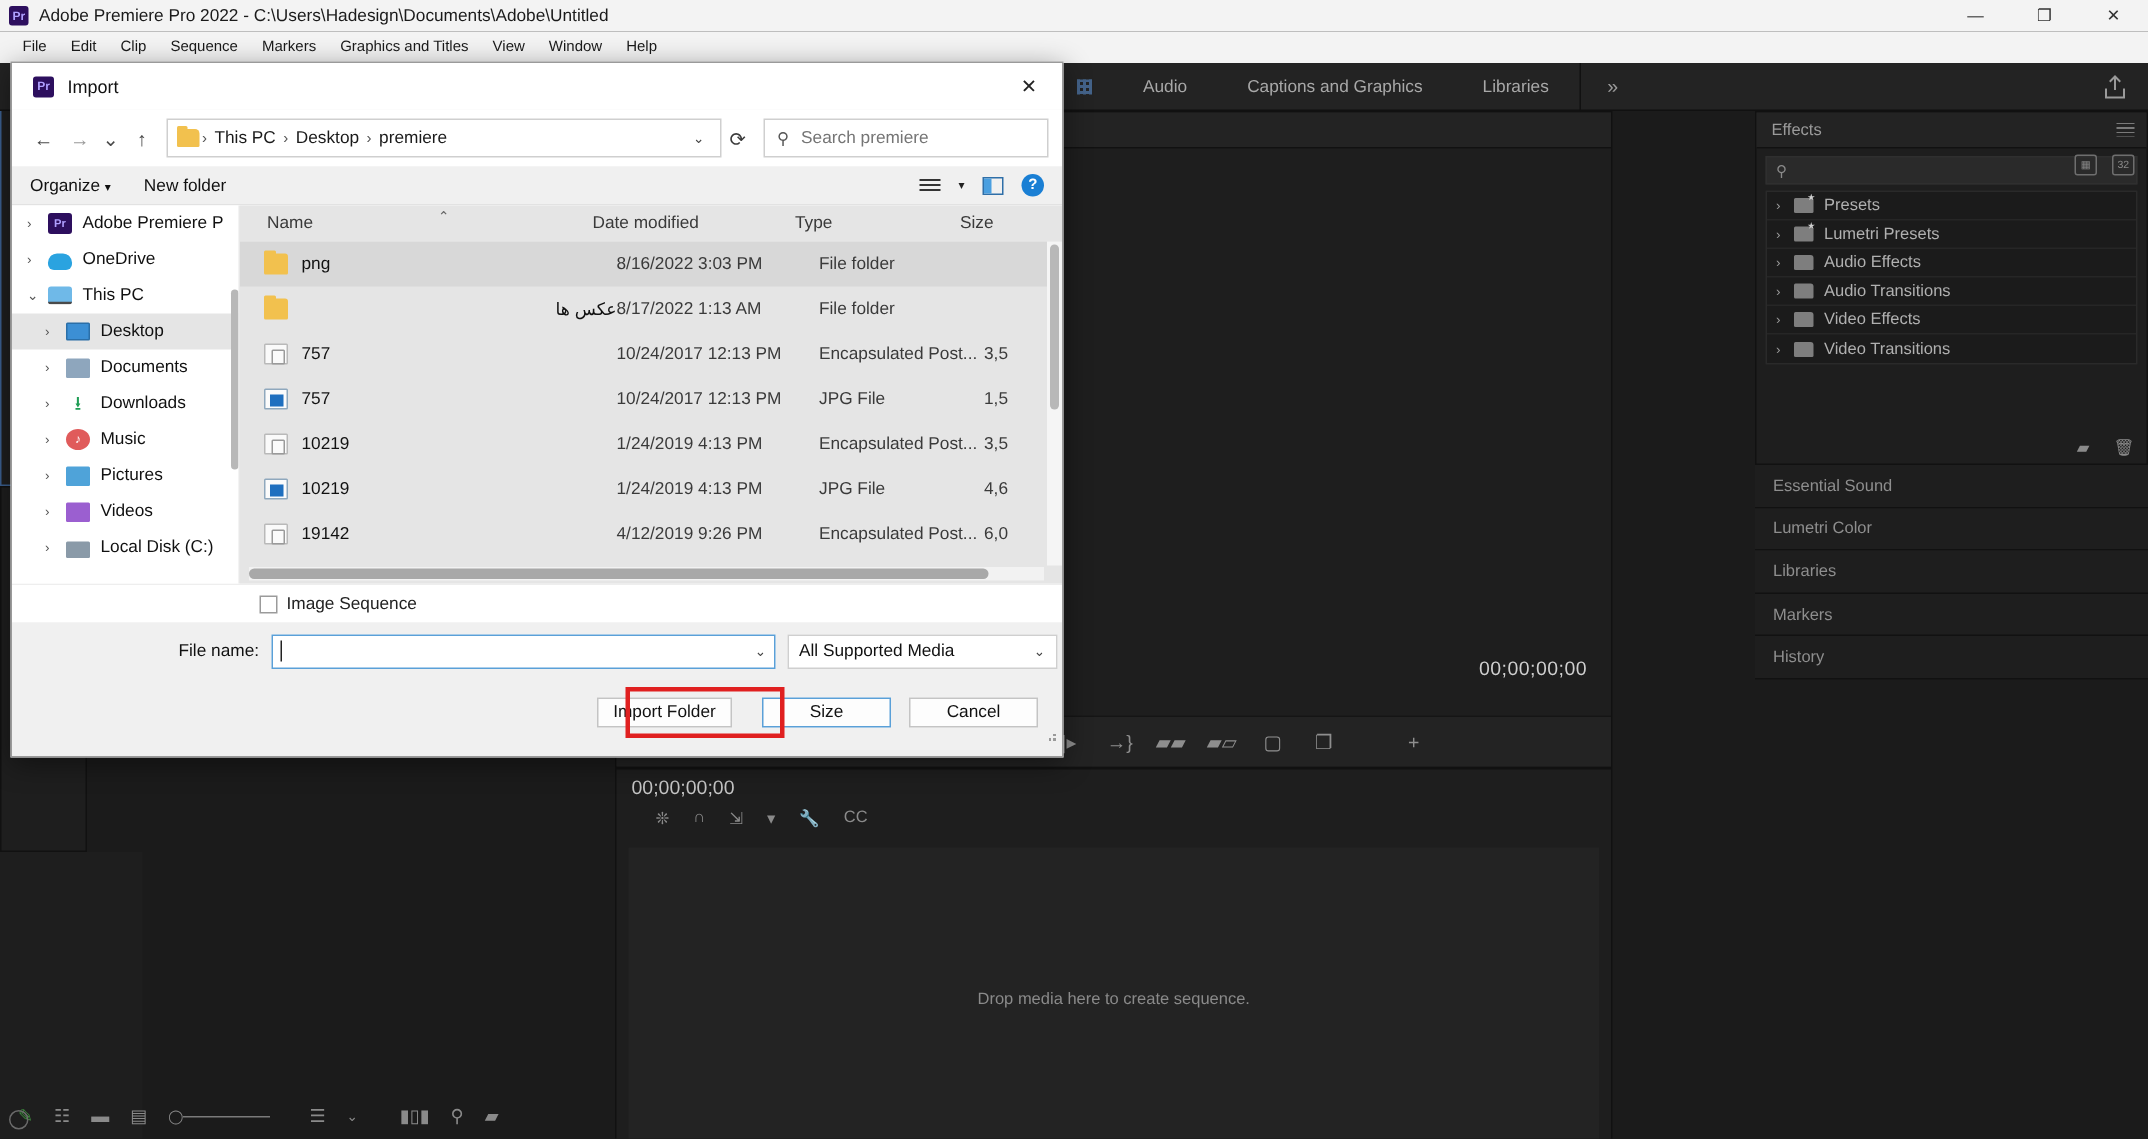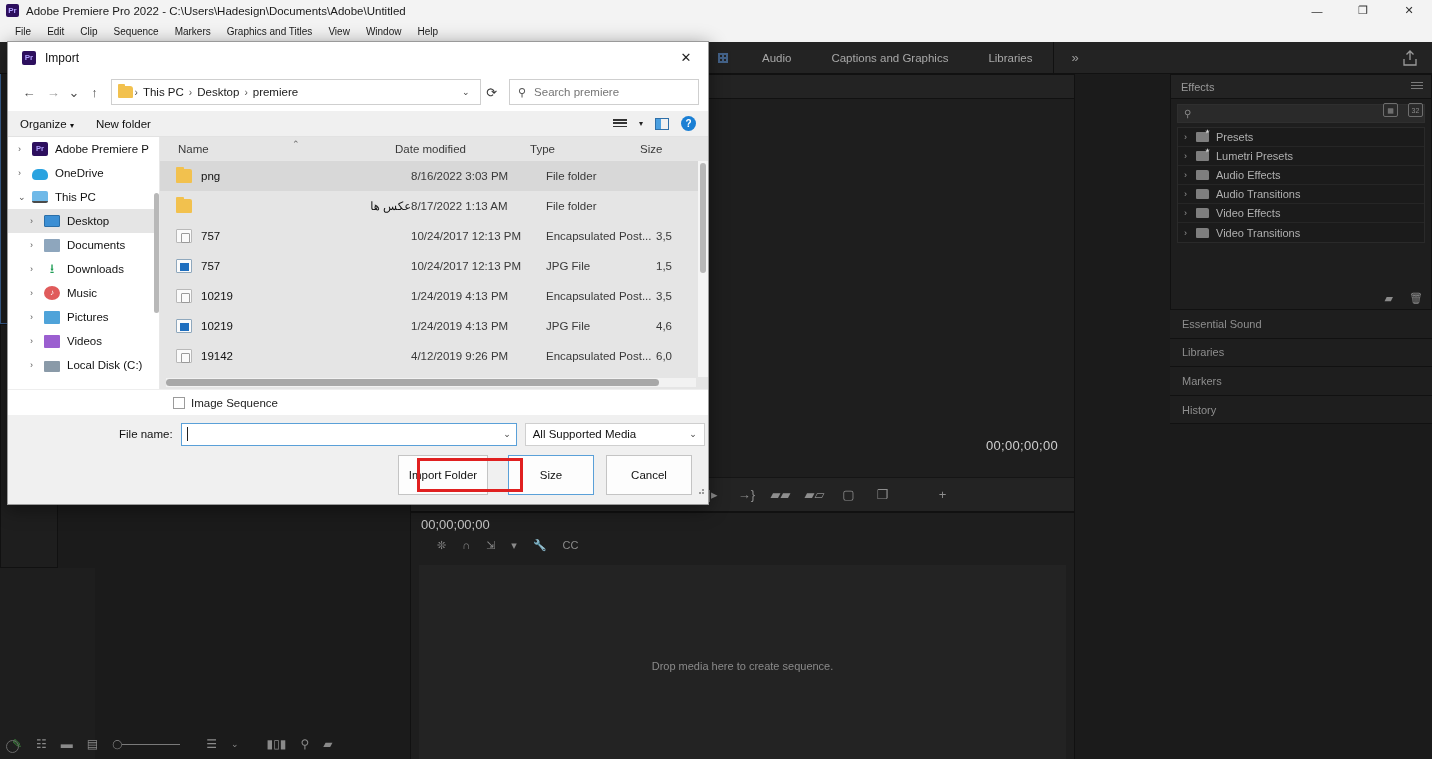--- a/index.html
+++ b/index.html
@@ -266,21 +266,21 @@
     display: flex; align-items: center; padding: 0 5px; }
   .fname-input .caret { width: 1px; height: 14px; background: #222; }
   .fname-input .chev { margin-left: auto; font-size: 9px; color: #444; }
   .filter-sel { flex: 0 0 180px; height: 23px; margin-left: 8px; border: 1px solid #cfcfcf;
     background: #fff; display: flex; align-items: center; padding: 0 7px; }
   .filter-sel span { font-size: 11.5px; color: #111; }
   .filter-sel .chev { margin-left: auto; font-size: 9px; color: #444; }
 
   .btn-row { height: 44px; background: #f0f0f0; display: flex; align-items: center;
     justify-content: flex-end; padding-right: 16px; gap: 0; position: relative; }
-  .btn { height: 40px; border: 1px solid #c4c4c4; background: #fdfdfd;
+  .btn { height: 20px; border: 1px solid #c4c4c4; background: #fdfdfd;
     font-size: 11.5px; color: #111; display: flex; align-items: center;
     justify-content: center; }
   .btn.import-folder { width: 90px; }
   .btn.open { width: 86px; border-color: #5aa0d8; margin-left: 20px; }
   .btn.cancel { width: 86px; margin-left: 12px; }
   .hl-box { position: absolute; left: 409px; top: 5px; width: 106px; height: 34px;
     border: 3px solid #e02020; }
   .resize-grip { position: absolute; right: 3px; bottom: 2px; width: 9px; height: 9px;
     background:
       radial-gradient(circle 1px at 7px 7px, #9a9a9a 99%, transparent),
@@ -410,20 +410,23 @@
       </div>
       <div class="fx-bottom">
         <span>▰</span>
         <span>🗑</span>
       </div>
     </div>
 
     <div class="collapsed-stack">
       <div class="collapsed-item">
           <span>Essential Sound</span>
+        </div>
+      <div class="collapsed-item">
+          <span>Lumetri Color</span>
         </div>
       <div class="collapsed-item">
           <span>Libraries</span>
         </div>
       <div class="collapsed-item">
           <span>Markers</span>
         </div>
       <div class="collapsed-item">
           <span>History</span>
         </div>

